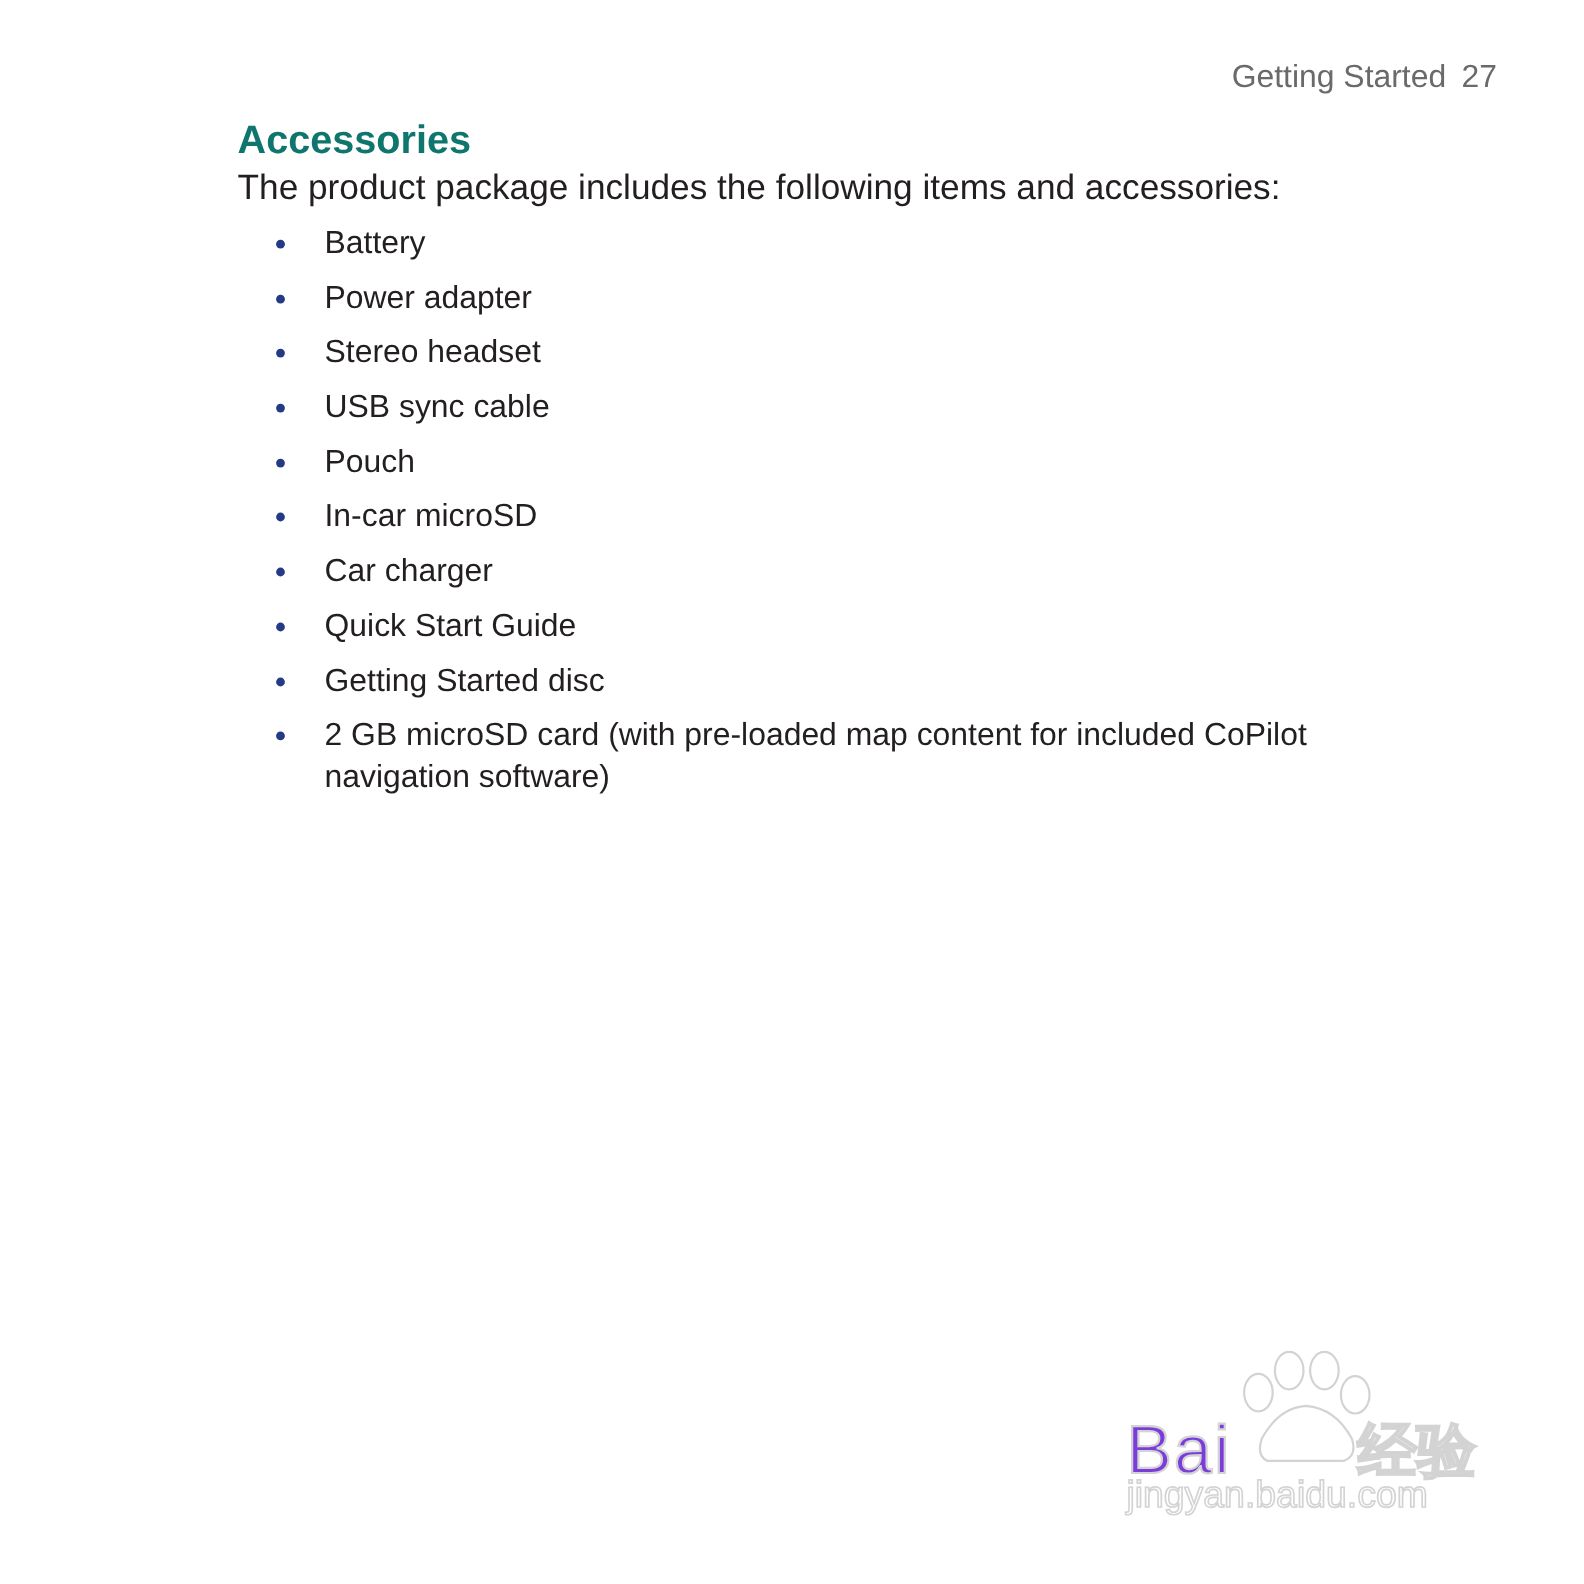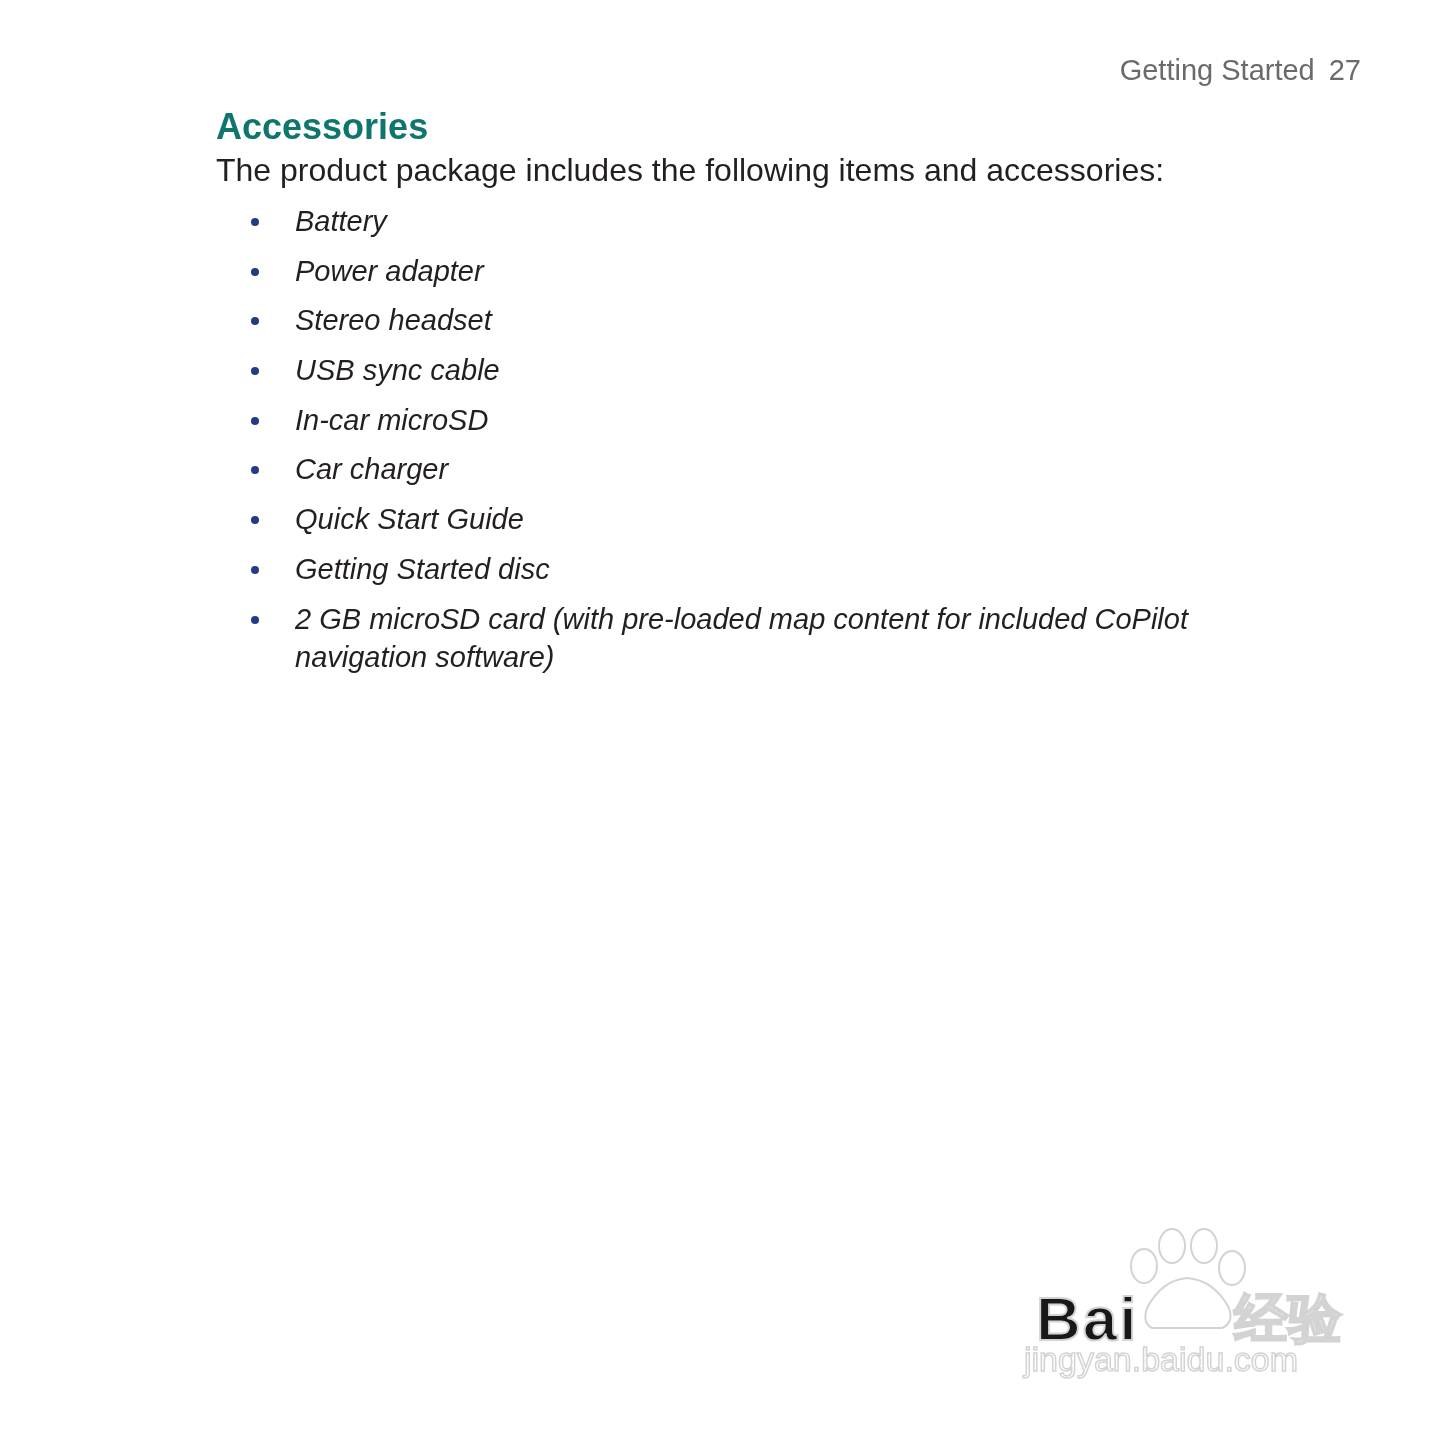--- a/index.html
+++ b/index.html
@@ -5,50 +5,51 @@
   html, body { margin: 0; padding: 0; background: #ffffff; }
   body { width: 1440px; height: 1440px; position: relative; overflow: hidden;
          font-family: "Liberation Sans", sans-serif; color: #231f20; }
   .running-header { position: absolute; top: 54px; right: 79px; font-size: 29px;
          color: #6a6a6a; letter-spacing: 0px; }
   .running-header .page-num { margin-left: 14px; }
   .section-title { position: absolute; left: 216px; top: 106px; font-size: 36px;
          font-weight: bold; color: #0f766e; margin: 0; }
   .intro { position: absolute; left: 216px; top: 152px; font-size: 32px; margin: 0; }
   ul.items { position: absolute; left: 216px; top: 202px; margin: 0; padding: 0;
-         list-style: none; width: 1020px; font-style: italic; }
+         list-style: none; width: 1020px; }
   ul.items li { position: relative; padding-left: 79px; font-size: 29px;
          line-height: 38px; margin-bottom: 11.7px; }
   ul.items li .bullet { position: absolute; left: 35px; top: 16px; width: 8px; height: 8px;
          border-radius: 50%; background: #253a85; }
   .watermark { position: absolute; left: 1022px; top: 1228px; width: 330px; height: 160px;
          opacity: 0.9; }
   .wm-paw { position: absolute; left: 100px; top: 0; width: 130px; height: 110px; }
-  .wm-bai { position: absolute; left: 14px; top: 55px; font-size: 62px; font-weight: bold;
-         color: #000000; -webkit-text-stroke: 2px #cfcfcf; letter-spacing: 2px; }
+  .wm-bai { position: absolute; left: 2px; top: 55px; font-size: 62px; font-weight: normal;
+         color: #6d28d9; -webkit-text-stroke: 2px #cfcfcf; letter-spacing: 2px; }
   .wm-jy { position: absolute; left: 212px; top: 55px; font-size: 54px; font-weight: bold;
          color: #ffffff; -webkit-text-stroke: 2px #cfcfcf; }
   .wm-url { position: absolute; left: 2px; top: 112px; font-size: 34px; color: #ffffff;
          -webkit-text-stroke: 1.5px #cfcfcf; letter-spacing: 0px; }
 </style>
 </head>
 <body>
 
 <div class="running-header">
   <span>Getting Started</span><span class="page-num">27</span>
 </div>
 
 <h2 class="section-title">Accessories</h2>
 <p class="intro">The product package includes the following items and accessories:</p>
 
 <ul class="items">
   <li><span class="bullet"></span><span>Battery</span></li>
   <li><span class="bullet"></span><span>Power adapter</span></li>
   <li><span class="bullet"></span><span>Stereo headset</span></li>
   <li><span class="bullet"></span><span>USB sync cable</span></li>
+  <li><span class="bullet"></span><span>Pouch</span></li>
   <li><span class="bullet"></span><span>In-car microSD</span></li>
   <li><span class="bullet"></span><span>Car charger</span></li>
   <li><span class="bullet"></span><span>Quick Start Guide</span></li>
   <li><span class="bullet"></span><span>Getting Started disc</span></li>
   <li><span class="bullet"></span><span>2 GB microSD card (with pre-loaded map content for included CoPilot navigation software)</span></li>
 </ul>
 
 <div class="watermark">
   <svg class="wm-paw" viewBox="0 0 130 110">
     <g fill="#ffffff" stroke="#cfcfcf" stroke-width="2">

